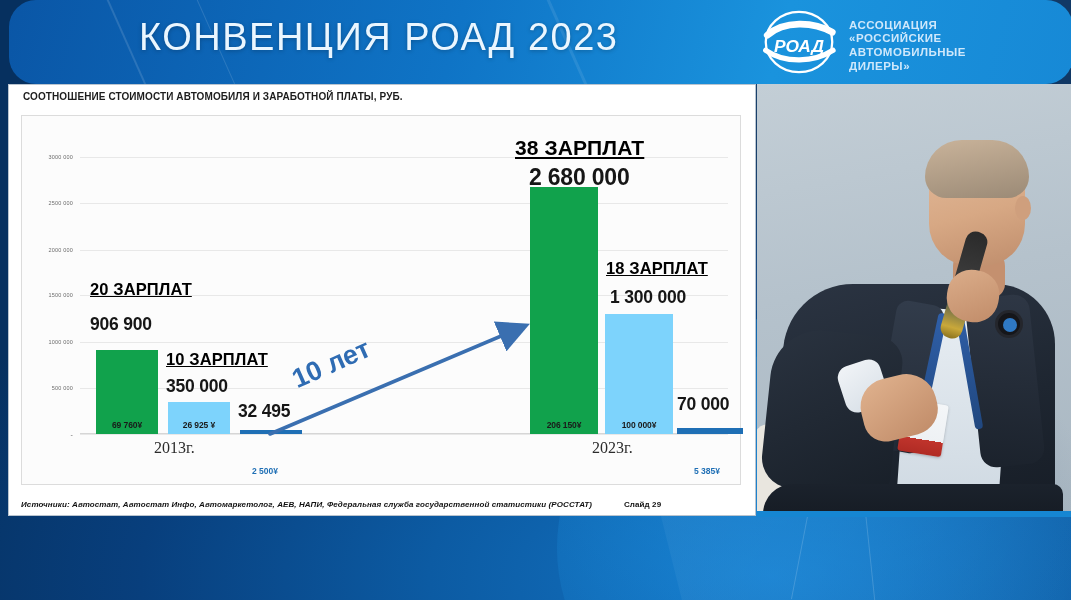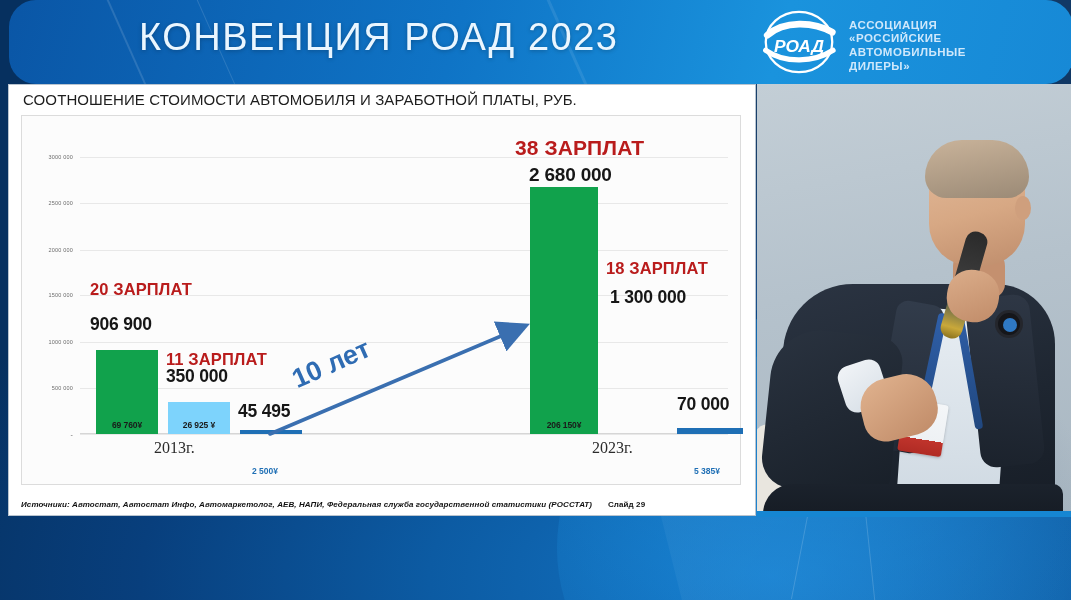--- a/index.html
+++ b/index.html
@@ -70,21 +70,21 @@
   
   #slide {
     position: absolute; left: 8px; top: 84px;
     width: 748px; height: 430px;
     background: #ffffff;
     border: 1px solid #b9c4cf;
     overflow: hidden;
   }
   #slide-title {
     position: absolute; left: 14px; top: 6px;
-    font-size: 15px; font-weight: 400; color: #1d1d1d;
+    font-size: 10px; font-weight: 700; color: #1d1d1d;
     letter-spacing: 0.1px; white-space: nowrap;
   }
   #chart-frame {
     position: absolute; left: 12px; top: 30px;
     width: 720px; height: 370px;
     background: #fcfcfc;
     border: 1px solid #dcdcdc;
   }
 
   
@@ -122,22 +122,22 @@
     letter-spacing: -0.1px; white-space: nowrap;
   }
 
   .val-label {
     position: absolute;
     font-size: 17.5px; font-weight: 700; color: #161616;
     white-space: nowrap; letter-spacing: -0.2px;
   }
   .sal-label {
     position: absolute;
-    font-size: 16.5px; font-weight: 700; color: #b91c1c;
-    white-space: nowrap; letter-spacing: 0.1px;
+    font-size: 16.5px; font-weight: 700; color: #000000;
+    white-space: nowrap; letter-spacing: 0.1px; text-decoration: underline;
   }
   .yen-under {
     position: absolute;
     font-size: 8.5px; font-weight: 700; color: #1f6fb5;
     white-space: nowrap;
     margin-top: 28px;
   }
 
   .xcat {
     position: absolute;
@@ -155,21 +155,21 @@
     white-space: nowrap;
     text-shadow: 0 1px 0 rgba(255,255,255,0.8);
   }
 
   
   #source-strip {
     position: absolute; left: 8px; top: 494px;
     width: 748px; height: 22px;
     background: #ffffff;
     border: 1px solid #b9c4cf; border-top: none;
-    display: flex; align-items: center; gap: 16px;
+    display: flex; align-items: center; gap: 32px;
     padding-left: 12px;
     overflow: hidden;
   }
   #source-text, #slide-no {
     font-size: 8px; font-style: italic; font-weight: 700; color: #111;
     white-space: nowrap; letter-spacing: 0.1px;
   }
   #slide-no { font-style: normal; text-align: right; }
 
   
@@ -367,38 +367,41 @@
           <span class="ytick zero">-</span>
         </div>
         <div class="axis-base"></div>
 
         <div class="sal-label" style="left:10px; top:146px;">20 ЗАРПЛАТ</div>
         <div class="val-label" style="left:10px; top:180px;">906 900</div>
         <div class="bar green" style="left:16px; width:62px; height:83.7px;">
           <div class="bar-inner">69 760¥</div>
         </div>
 
-        <div class="sal-label" style="left:86px; top:216px;">11 ЗАРПЛАТ</div>
-        <div class="val-label" style="left:86px; top:232px;">350 000</div>
+        <div class="sal-label" style="left:86px; top:216px;">10 ЗАРПЛАТ</div>
+        <div class="val-label" style="left:86px; top:242px;">350 000</div>
         <div class="bar yellow" style="left:88px; width:62px; height:32.3px;">
           <div class="bar-inner">26 925 ¥</div>
         </div>
 
-        <div class="val-label" style="left:158px; top:267px;">45 495</div>
+        <div class="val-label" style="left:158px; top:267px;">32 495</div>
         <div class="bar blue" style="left:160px; width:62px; height:4px;"></div>
         <div class="yen-under" style="left:172px; top:304px;">2 500¥</div>
 
         <div class="sal-label" style="left:435px; top:2px; font-size:21px;">38 ЗАРПЛАТ</div>
-        <div class="val-label" style="left:449px; top:30px; font-size:19px;">2 680 000</div>
+        <div class="val-label" style="left:449px; top:30px; font-size:23px;">2 680 000</div>
         <div class="bar green" style="left:450px; width:68px; height:247.4px;">
           <div class="bar-inner">206 150¥</div>
         </div>
 
         <div class="sal-label" style="left:526px; top:125px;">18 ЗАРПЛАТ</div>
         <div class="val-label" style="left:530px; top:153px;">1 300 000</div>
+        <div class="bar yellow" style="left:525px; width:68px; height:120px;">
+          <div class="bar-inner">100 000¥</div>
+        </div>
 
         <div class="val-label" style="left:597px; top:260px;">70 000</div>
         <div class="bar blue" style="left:597px; width:66px; height:6.5px;"></div>
         <div class="yen-under" style="left:614px; top:304px;">5 385¥</div>
       </div>
 
       <svg id="arrow-svg" viewBox="0 0 720 370">
         <defs>
           <marker id="ah" markerWidth="9" markerHeight="9" refX="6" refY="4.5" orient="auto">
             <path d="M0,0 L9,4.5 L0,9 Z" fill="#3a6fb0"></path>

